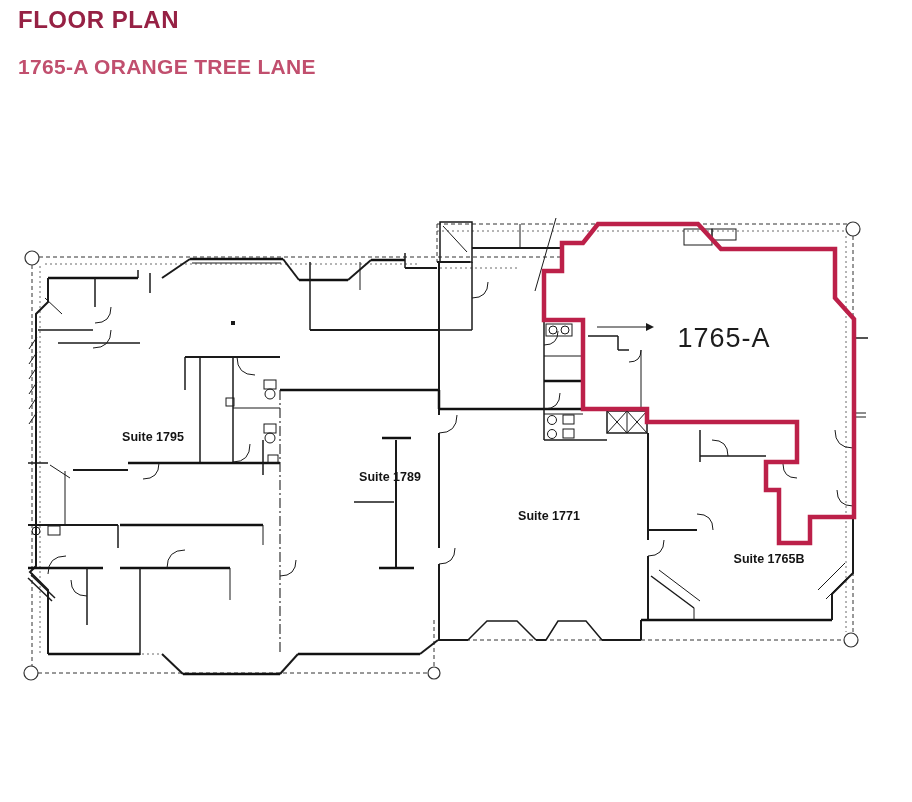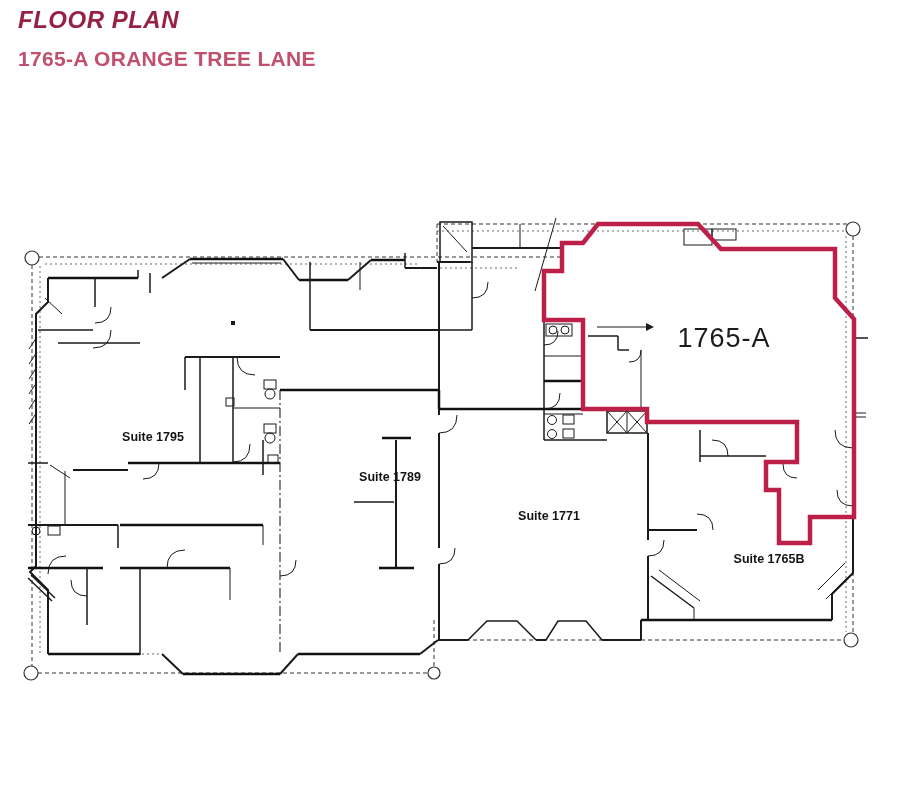--- a/index.html
+++ b/index.html
@@ -1,22 +1,22 @@
 <!DOCTYPE html>
 <html><head>
 <meta charset="utf-8">
 <style>
   html,body{margin:0;padding:0;background:#ffffff;}
   .page{position:relative;width:912px;height:802px;background:#ffffff;overflow:hidden;
         font-family:"Liberation Sans",sans-serif;}
   .hdr{position:absolute;left:18px;top:6px;}
-  .hdr-title{font-size:24px;font-weight:bold;font-style:italic;color:#962144;
+  .hdr-title{font-size:24px;font-weight:bold;color:#962144;
              letter-spacing:0.5px;line-height:1.2;}
   .hdr-sub{font-size:21px;font-weight:bold;color:#C14F6E;letter-spacing:0.3px;
-           line-height:1.25;margin-top:11px;}
+           line-height:1.25;margin-top:19px;}
   svg{position:absolute;left:0;top:0;}
   .w1 {stroke:#1a1a1a;stroke-width:1;fill:none;}
   .w15{stroke:#1a1a1a;stroke-width:1.5;fill:none;}
   .w2 {stroke:#1a1a1a;stroke-width:2;fill:none;}
   .w25{stroke:#111111;stroke-width:2.5;fill:none;}
   .dash {stroke:#333;stroke-width:1;fill:none;stroke-dasharray:4 3;}
   .dot  {stroke:#444;stroke-width:0.8;fill:none;stroke-dasharray:2 3;}
   .dashdot{stroke:#222;stroke-width:1.1;fill:none;stroke-dasharray:10 3 2 3;}
   .circ{stroke:#333;stroke-width:1.2;fill:#ffffff;}
   .arc{stroke:#1a1a1a;stroke-width:1;fill:none;}

